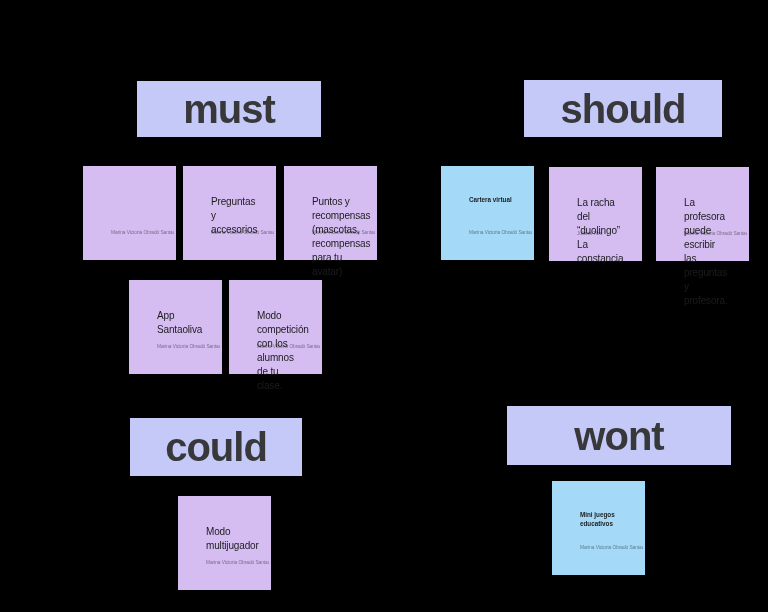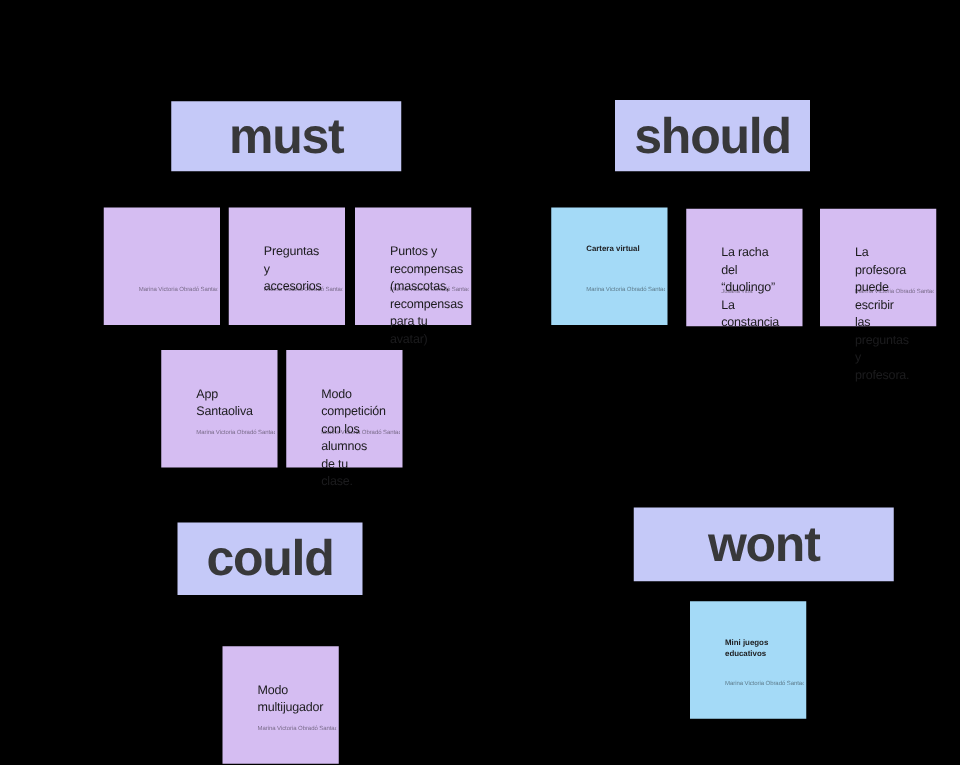--- a/index.html
+++ b/index.html
@@ -55,27 +55,27 @@
   }
 </style>
 </head>
 <body>
 
 <div id="board">
 
   <div class="header" style="left:105px;top:49px;width:184px;height:56px">
     <span>must</span>
   </div>
-  <div class="header" style="left:460px;top:48px;width:156px;height:57px">
+  <div class="header" style="left:492px;top:48px;width:198px;height:57px">
     <span>should</span>
   </div>
-  <div class="header" style="left:110px;top:386px;width:148px;height:58px">
+  <div class="header" style="left:98px;top:386px;width:172px;height:58px">
     <span>could</span>
   </div>
-  <div class="header" style="left:475px;top:374px;width:208px;height:59px">
+  <div class="header" style="left:475px;top:374px;width:224px;height:59px">
     <span>wont</span>
   </div>
 
   <div class="note purple" style="left:51px;top:134px">
     <div class="note-author">Marina Victoria Obradó Santaoliva</div>
   </div>
   <div class="note purple" style="left:151px;top:134px">
     <div class="note-text">Preguntas y accesorios</div>
     <div class="note-author">Marina Victoria Obradó Santaoliva</div>
   </div>
@@ -99,21 +99,21 @@
   </div>
   <div class="note purple" style="left:517px;top:135px">
     <div class="note-text">La racha del “duolingo” La constancia</div>
     <div class="note-author">Juliana Tiba</div>
   </div>
   <div class="note purple" style="left:624px;top:135px">
     <div class="note-text">La profesora puede escribir las preguntas y profesora.</div>
     <div class="note-author">Marina Victoria Obradó Santaoliva</div>
   </div>
 
-  <div class="note purple" style="left:146px;top:485px">
+  <div class="note purple" style="left:146px;top:464px">
     <div class="note-text">Modo multijugador</div>
     <div class="note-author">Marina Victoria Obradó Santaoliva</div>
   </div>
 
   <div class="note blue" style="left:520px;top:449px">
     <div class="note-text">Mini juegos educativos</div>
     <div class="note-author">Marina Victoria Obradó Santaoliva</div>
   </div>
 
 </div>

